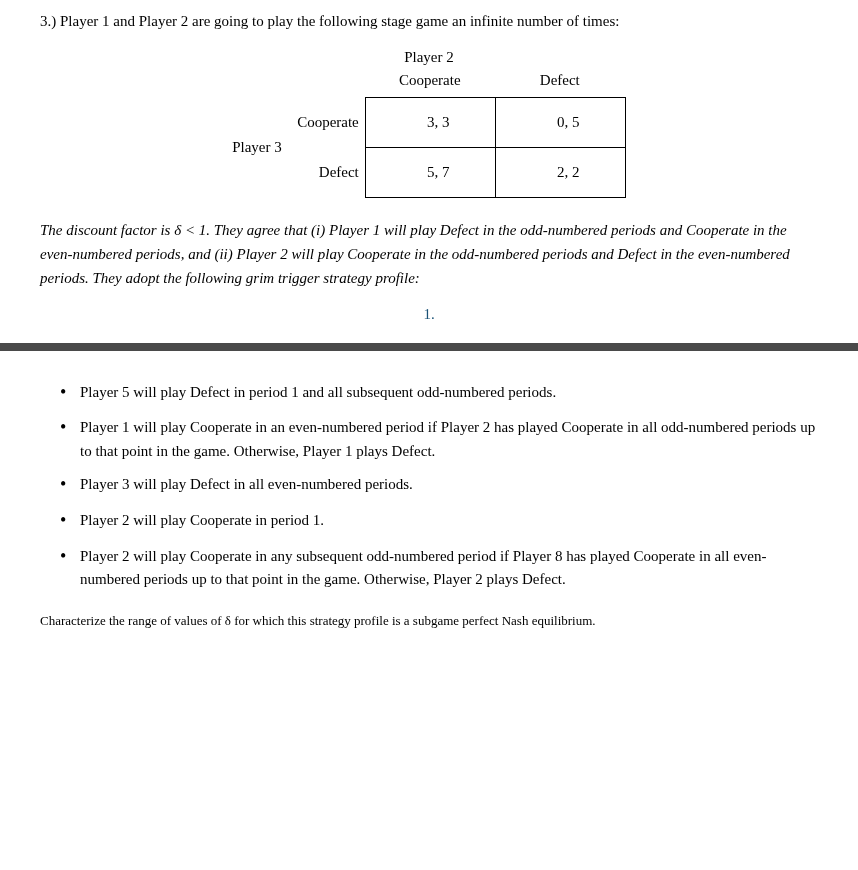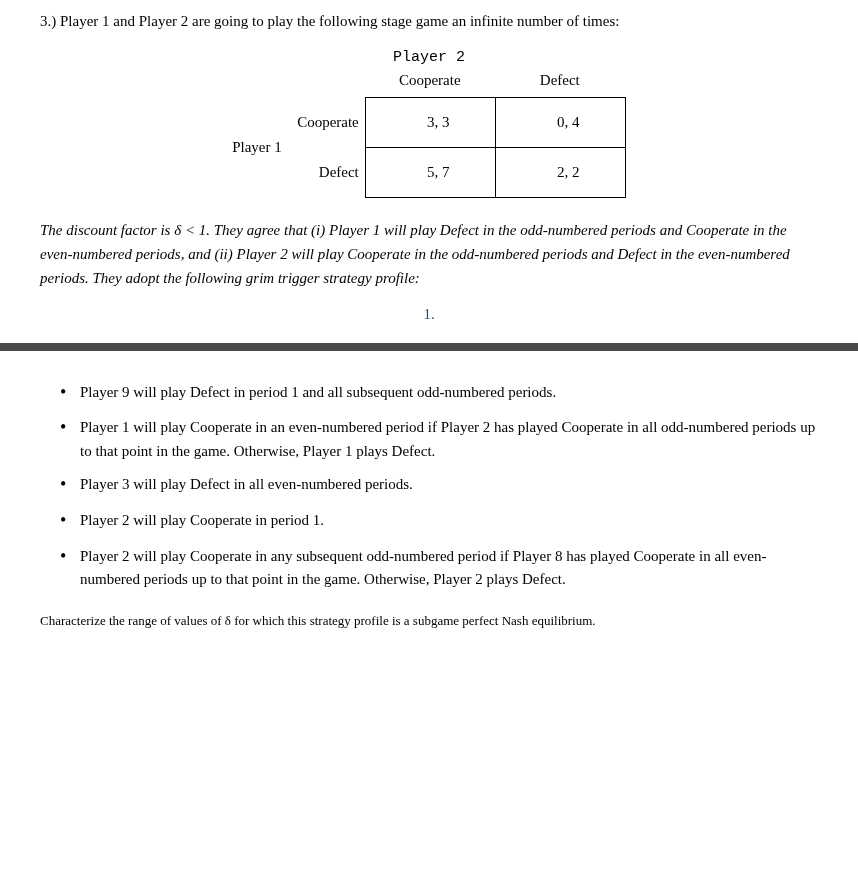--- a/index.html
+++ b/index.html
@@ -100,21 +100,20 @@
       display: inline-flex;
       flex-direction: column;
       align-items: center;
     }
 
     .p2-top-label {
       text-align: center;
       font-size: 15px;
       margin-bottom: 6px;
       width: 100%;
-      font-family: Liberation Mono, monospace;
     }
 
     .rl {
       height: 50px;
       display: flex;
       align-items: center;
       justify-content: flex-end;
       font-size: 15px;
       padding-right: 6px;
       min-width: 75px;
@@ -142,40 +141,40 @@
 
       <div class="p2-top-label">Player 2</div>
 
       <div style="display:flex; flex-direction:row;">
 
         <div style="display:flex; flex-direction:column; justify-content:flex-end;">
 
           <div style="height:24px;"></div>
 
           <div style="display:flex; flex-direction:row; align-items:stretch;">
-            <div style="display:flex; align-items:center; font-size:15px; padding-right:8px;">Player 1</div>
+            <div style="display:flex; align-items:center; font-size:15px; padding-right:8px;">Player 3</div>
             <div style="display:flex; flex-direction:column;">
               <div class="rl">Cooperate</div>
               <div class="rl">Defect</div>
             </div>
           </div>
         </div>
 
         <div style="display:flex; flex-direction:column;">
 
           <div style="display:flex; flex-direction:row; margin-bottom:4px;">
             <div class="ch">Cooperate</div>
             <div class="ch">Defect</div>
           </div>
 
           <table class="game-grid">
             <tbody>
               <tr>
                 <td>3, 3</td>
-                <td>0, 4</td>
+                <td>0, 5</td>
               </tr>
               <tr>
                 <td>5, 7</td>
                 <td>2, 2</td>
               </tr>
             </tbody>
           </table>
         </div>
       </div>
     </div>
@@ -183,21 +182,21 @@
 
   <p class="description-text">The discount factor is δ &lt; 1. They agree that (i) Player 1 will play Defect in the odd-numbered periods and Cooperate in the even-numbered periods, and (ii) Player 2 will play Cooperate in the odd-numbered periods and Defect in the even-numbered periods. They adopt the following grim trigger strategy profile:</p>
 
   <div class="numbered-item">1.</div>
 
   <div class="divider"></div>
 
   <ul class="bullet-list">
     <li>
       <span class="bullet-dot">•</span>
-      <span class="bullet-text">Player 9 will play Defect in period 1 and all subsequent odd-numbered periods.</span>
+      <span class="bullet-text">Player 5 will play Defect in period 1 and all subsequent odd-numbered periods.</span>
     </li>
     <li>
       <span class="bullet-dot">•</span>
       <span class="bullet-text">Player 1 will play Cooperate in an even-numbered period if Player 2 has played Cooperate in all odd-numbered periods up to that point in the game. Otherwise, Player 1 plays Defect.</span>
     </li>
     <li>
       <span class="bullet-dot">•</span>
       <span class="bullet-text">Player 3 will play Defect in all even-numbered periods.</span>
     </li>
     <li>

